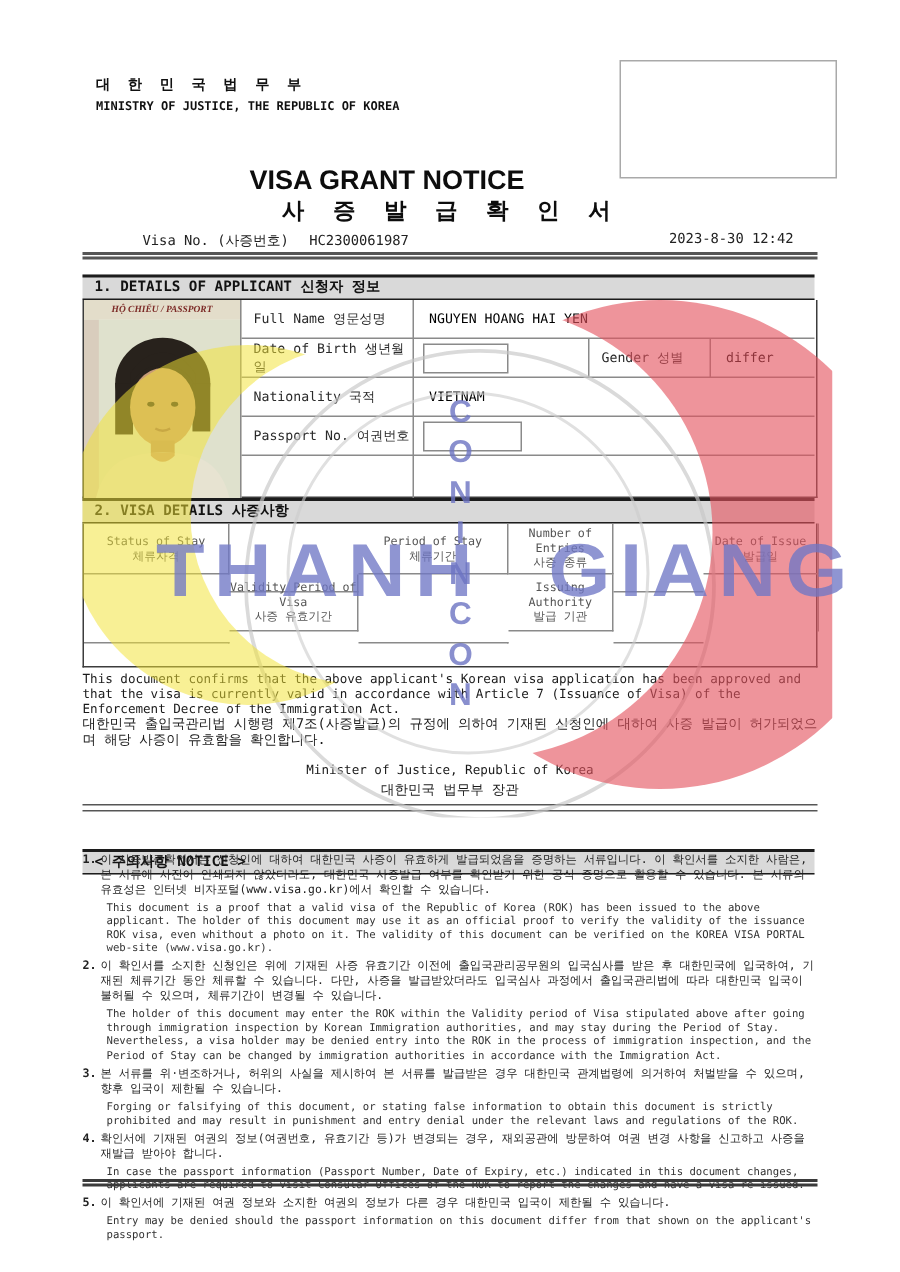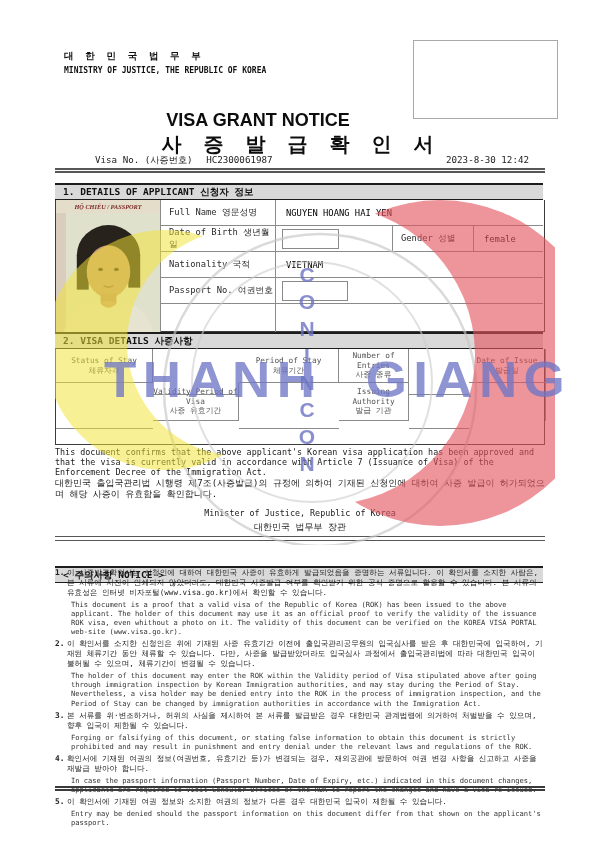--- a/index.html
+++ b/index.html
@@ -6,21 +6,21 @@
   .page{position:relative;width:600px;height:848px;background:#ffffff;overflow:hidden;
         font-family:"DejaVu Sans Mono","DejaVu Sans",sans-serif;color:#222;}
   .abs{position:absolute;}
 
   
   .ministry-ko{left:64px;top:50px;font-size:9.5px;font-weight:bold;letter-spacing:3px;color:#111;}
   .ministry-en{left:64px;top:66px;font-size:8px;font-weight:bold;color:#111;}
   .stamp-box{left:413px;top:40px;width:143px;height:77px;border:1px solid #a9a9a9;background:#fff;}
   .title-en{left:0;top:110px;width:516px;text-align:center;font-family:"Liberation Sans",sans-serif;
             font-size:18px;font-weight:bold;color:#0d0d0d;}
-  .title-ko{left:0;top:131px;width:600px;text-align:center;font-size:20px;font-weight:bold;
+  .title-ko{left:0;top:131px;width:600px;text-align:center;font-size:15px;font-weight:bold;
             letter-spacing:5px;color:#0d0d0d;}
   .visa-no-row{left:55px;top:154px;width:490px;display:flex;justify-content:space-between;
                font-size:9.2px;color:#222;padding:0;box-sizing:border-box;text-align:right;}
   .visa-no-left{padding-left:40px;}
   .visa-no-left b{font-weight:normal;margin-left:8px;}
   .visa-no-right{padding-right:16px;}
 
   .dline{left:55px;width:490px;height:5px;border-top:2px solid #565656;border-bottom:2px solid #565656;box-sizing:border-box;}
   .dline1{top:168px;}
   .dline-mid{top:536px;height:5px;border-top-width:1.5px;border-bottom-width:1.5px;}
@@ -133,21 +133,21 @@
     </div>
 
     <div class="cell lbl" style="grid-column:2">Full Name 영문성명</div>
     <div class="cell val last-col" style="grid-column:3/span 3">NGUYEN HOANG HAI YEN</div>
 
     <div class="cell lbl" style="grid-column:2">Date of Birth 생년월일</div>
     <div class="cell" style="grid-column:3">
       <span class="inputbox dob-box"></span>
     </div>
     <div class="cell lbl" style="grid-column:4;justify-content:flex-start">Gender 성별</div>
-    <div class="cell val last-col" style="grid-column:5">female</div>
+    <div class="cell val last-col" style="grid-column:5">differ</div>
 
     <div class="cell lbl" style="grid-column:2">Nationality 국적</div>
     <div class="cell val last-col" style="grid-column:3/span 3">VIETNAM</div>
 
     <div class="cell lbl" style="grid-column:2">Passport No. 여권번호</div>
     <div class="cell last-col" style="grid-column:3/span 3">
       <span class="inputbox ppt-box"></span>
     </div>
 
     <div class="cell lbl lbl2line last-row" style="grid-column:2">

